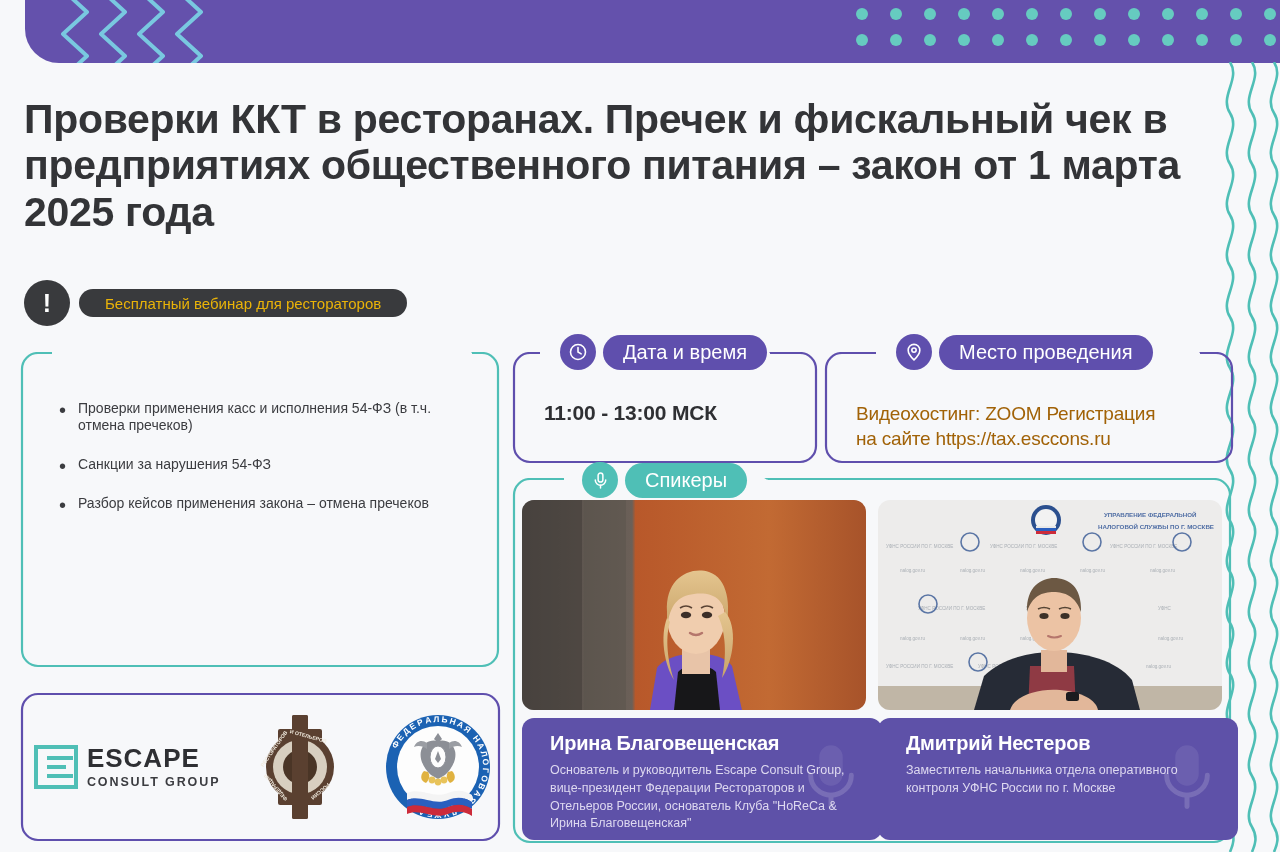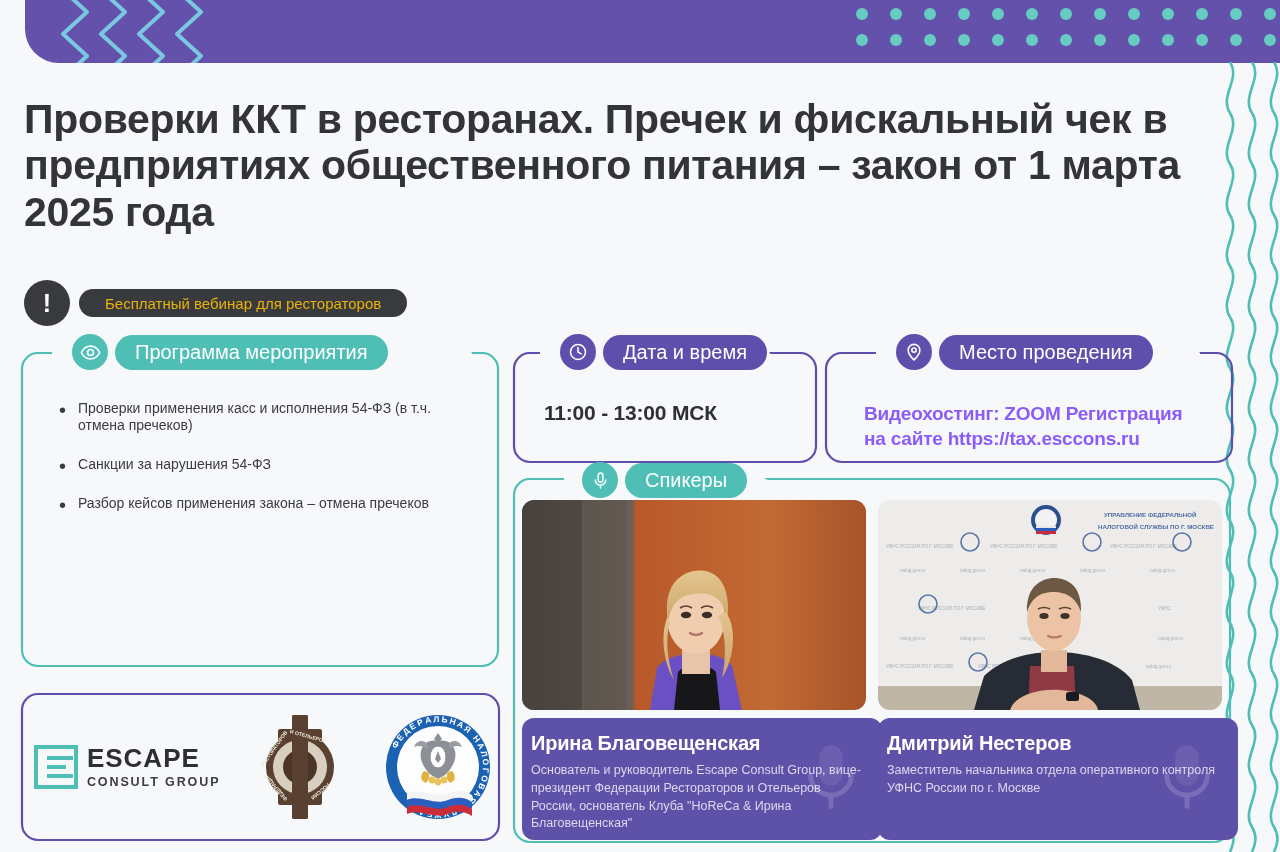--- a/index.html
+++ b/index.html
@@ -78,34 +78,34 @@
   #dateCard .hdr { left: 48px; top: -18px; }
   .datetxt {
     position: absolute; left: 32px; top: 48px; font-size: 21px; font-weight: bold;
     color: #2f3033; line-height: 1.25; letter-spacing: -0.2px;
   }
 
   
   #placeCard { left: 824px; top: 352px; width: 412px; height: 110px; }
   #placeCard .hdr { left: 72px; top: -18px; }
   .placetxt {
-    position: absolute; left: 40px; top: 50px; font-size: 19px; font-weight: bold;
-    color: #8b5cf6; line-height: 1.3; letter-spacing: -0.2px; width: 380px;
+    position: absolute; left: 32px; top: 50px; font-size: 19px; font-weight: normal;
+    color: #a16207; line-height: 1.3; letter-spacing: -0.2px; width: 380px;
   }
 
   
   #speakCard { left: 512px; top: 478px; width: 724px; height: 364px; }
   #speakCard .hdr { left: 70px; top: -16px; }
 
   .spk-grid { position: absolute; left: 10px; top: 22px; display: flex; gap: 12px; }
   .spk { width: 344px; }
   .photo { width: 344px; height: 210px; border-radius: 12px; overflow: hidden; position: relative; }
   .namecard {
     margin-top: 8px; width: 360px; height: 122px; background: #5e51a8; border-radius: 12px;
-    position: relative; overflow: hidden; padding: 14px 17px 0 9px; color: #fff;
+    position: relative; overflow: hidden; padding: 14px 17px 0 28px; color: #fff;
   }
   .namecard h3 { font-size: 20px; font-weight: bold; letter-spacing: -0.2px; margin-bottom: 7px; }
   .namecard p { font-size: 12.5px; line-height: 1.42; color: #ded9f0; }
   .mic-ghost { position: absolute; right: 14px; top: 4px; opacity: 0.16; }
 
   
   #logoCard { left: 20px; top: 692px; width: 490px; height: 150px; }
   .logos { position: absolute; left: 0; top: 0; width: 490px; height: 150px;
            display: flex; align-items: center; justify-content: space-around; }
   .escape-logo { display: flex; align-items: flex-end; gap: 9px; }
@@ -177,29 +177,20 @@
 
   <div class="card" id="programCard">
     <svg class="card-svg" width="490" height="316">
       <path d="M14,0.5 L2,0.5" stroke="none" fill="none"></path>
       <path d="M32,1 L18,1 A16,16 0 0 0 2,17 L2,298 A16,16 0 0 0 18,314 L462,314 A16,16 0 0 0 478,298 L478,17 A16,16 0 0 0 462,1 L452,1" stroke="#4fbfb6" stroke-width="2.2" fill="none"></path>
       <path d="M2,17 A16,16 0 0 1 18,1 L18,1" stroke="none" fill="none"></path>
       <path d="M16,-2 L16,-8 A12,12 0 0 0 4,-20 L-14,-20" stroke="#4fbfb6" stroke-width="2.2" fill="none"></path>
       <circle cx="18" cy="-20" r="5.5" fill="#4fbfb6"></circle>
       <path d="M452,1 L460,-8" stroke="#4fbfb6" stroke-width="2.2" fill="none"></path>
     </svg>
-    <div class="hdr">
-      <div class="hdr-ico teal-bg">
-        <svg width="21" height="21" viewBox="0 0 24 24" fill="none" stroke="#fff" stroke-width="1.9">
-          <path d="M1.5,12 C4,7 8,4.7 12,4.7 C16,4.7 20,7 22.5,12 C20,17 16,19.3 12,19.3 C8,19.3 4,17 1.5,12 Z"></path>
-          <circle cx="12" cy="12" r="3.4"></circle>
-        </svg>
-      </div>
-      <div class="hdr-pill teal-bg">Программа мероприятия</div>
-    </div>
     <ul class="proglist">
       <li>Проверки применения касс и исполнения 54-ФЗ (в т.ч. отмена пречеков)</li>
       <li>Санкции за нарушения 54-ФЗ</li>
       <li>Разбор кейсов применения закона – отмена пречеков</li>
     </ul>
   </div>
 
   <div class="card" id="dateCard">
     <svg class="card-svg" width="320" height="125">
       <path d="M28,1 L18,1 A16,16 0 0 0 2,17 L2,94 A16,16 0 0 0 18,110 L288,110 A16,16 0 0 0 304,94 L304,17 A16,16 0 0 0 288,1 L258,1" stroke="#5f4fad" stroke-width="2.2" fill="none"></path>

